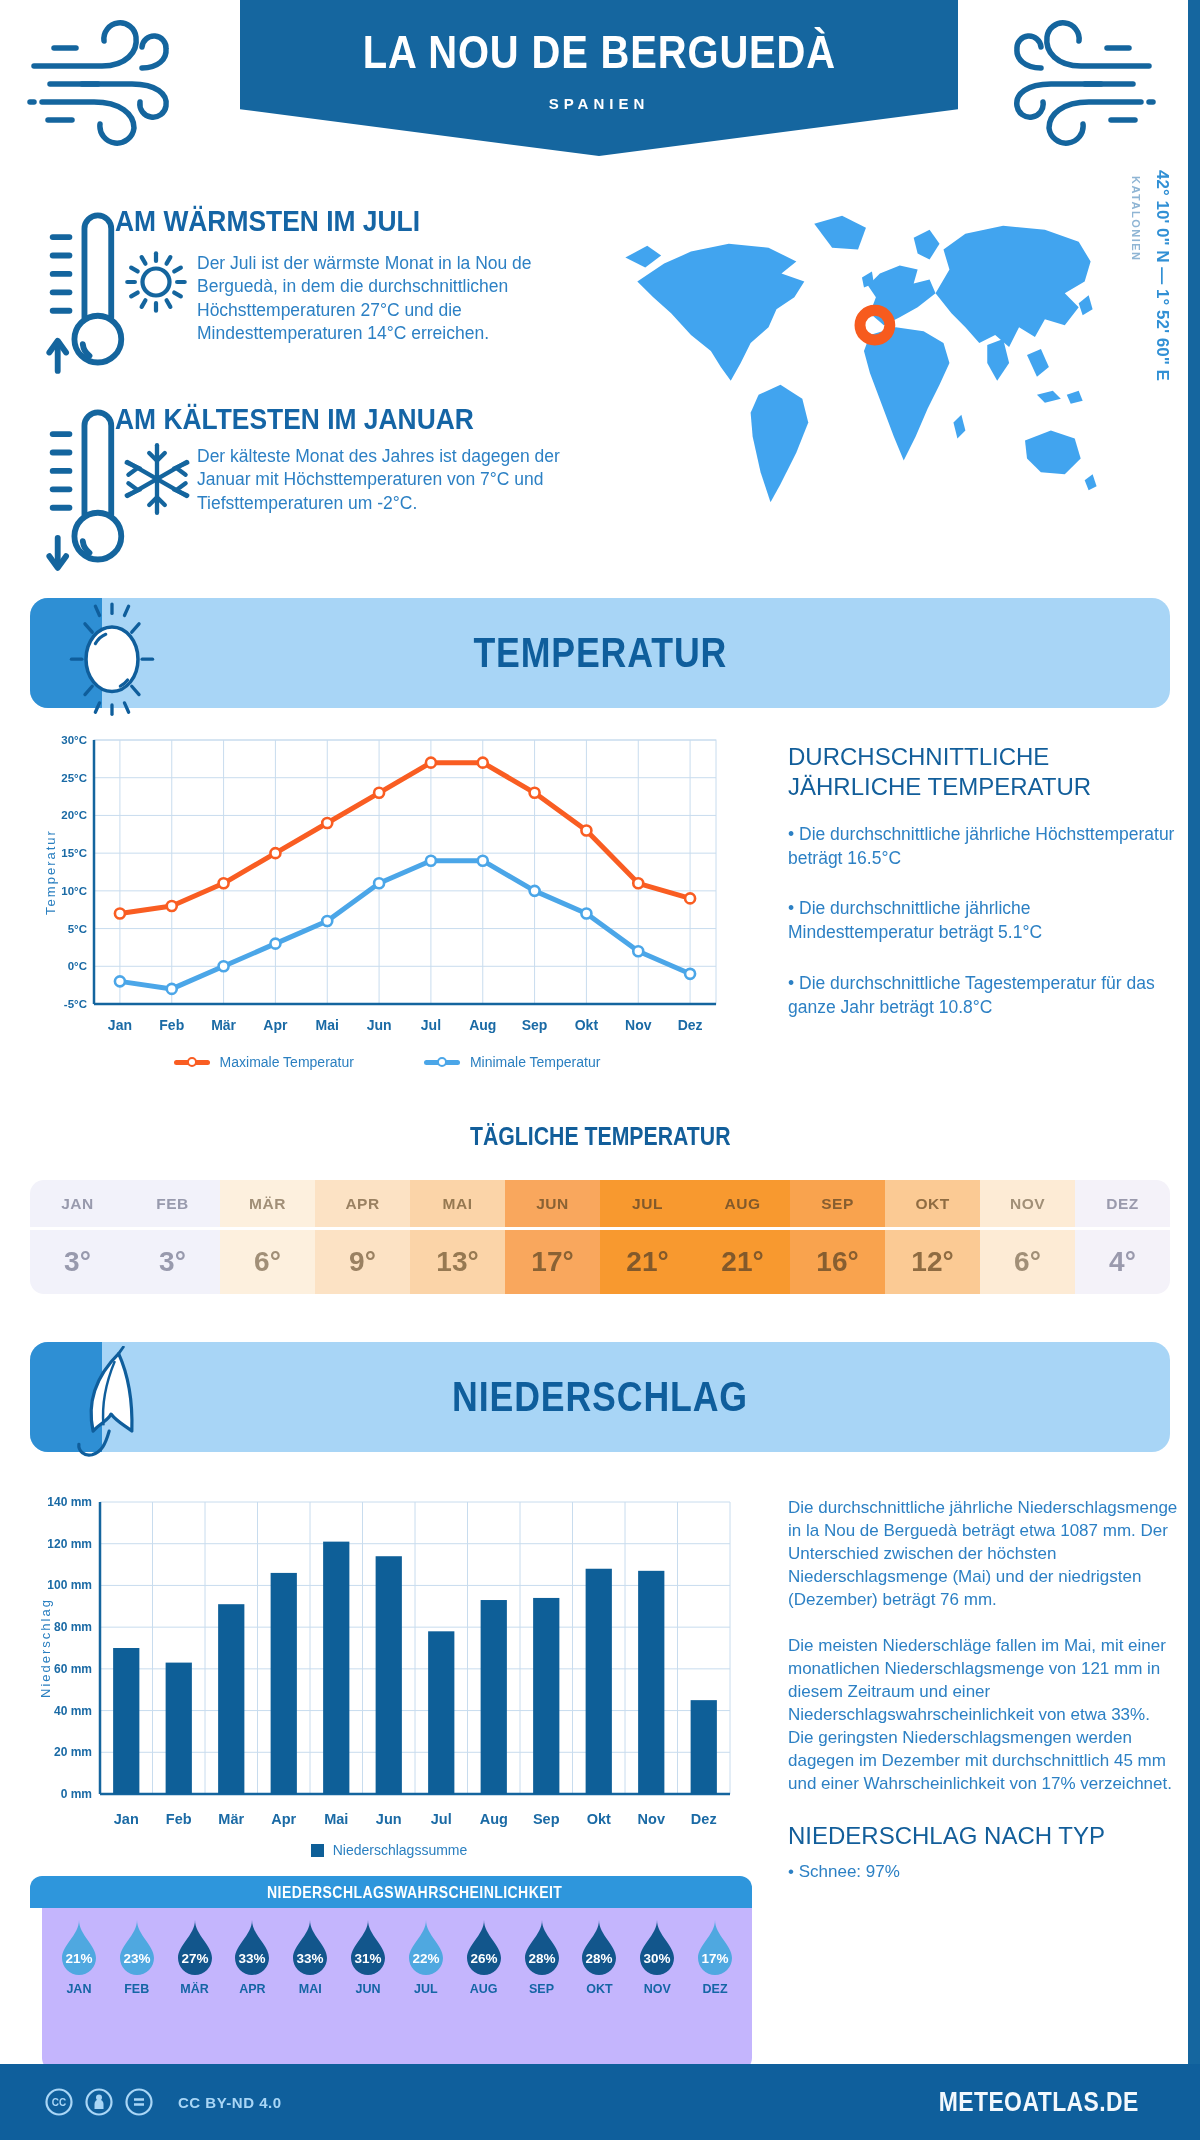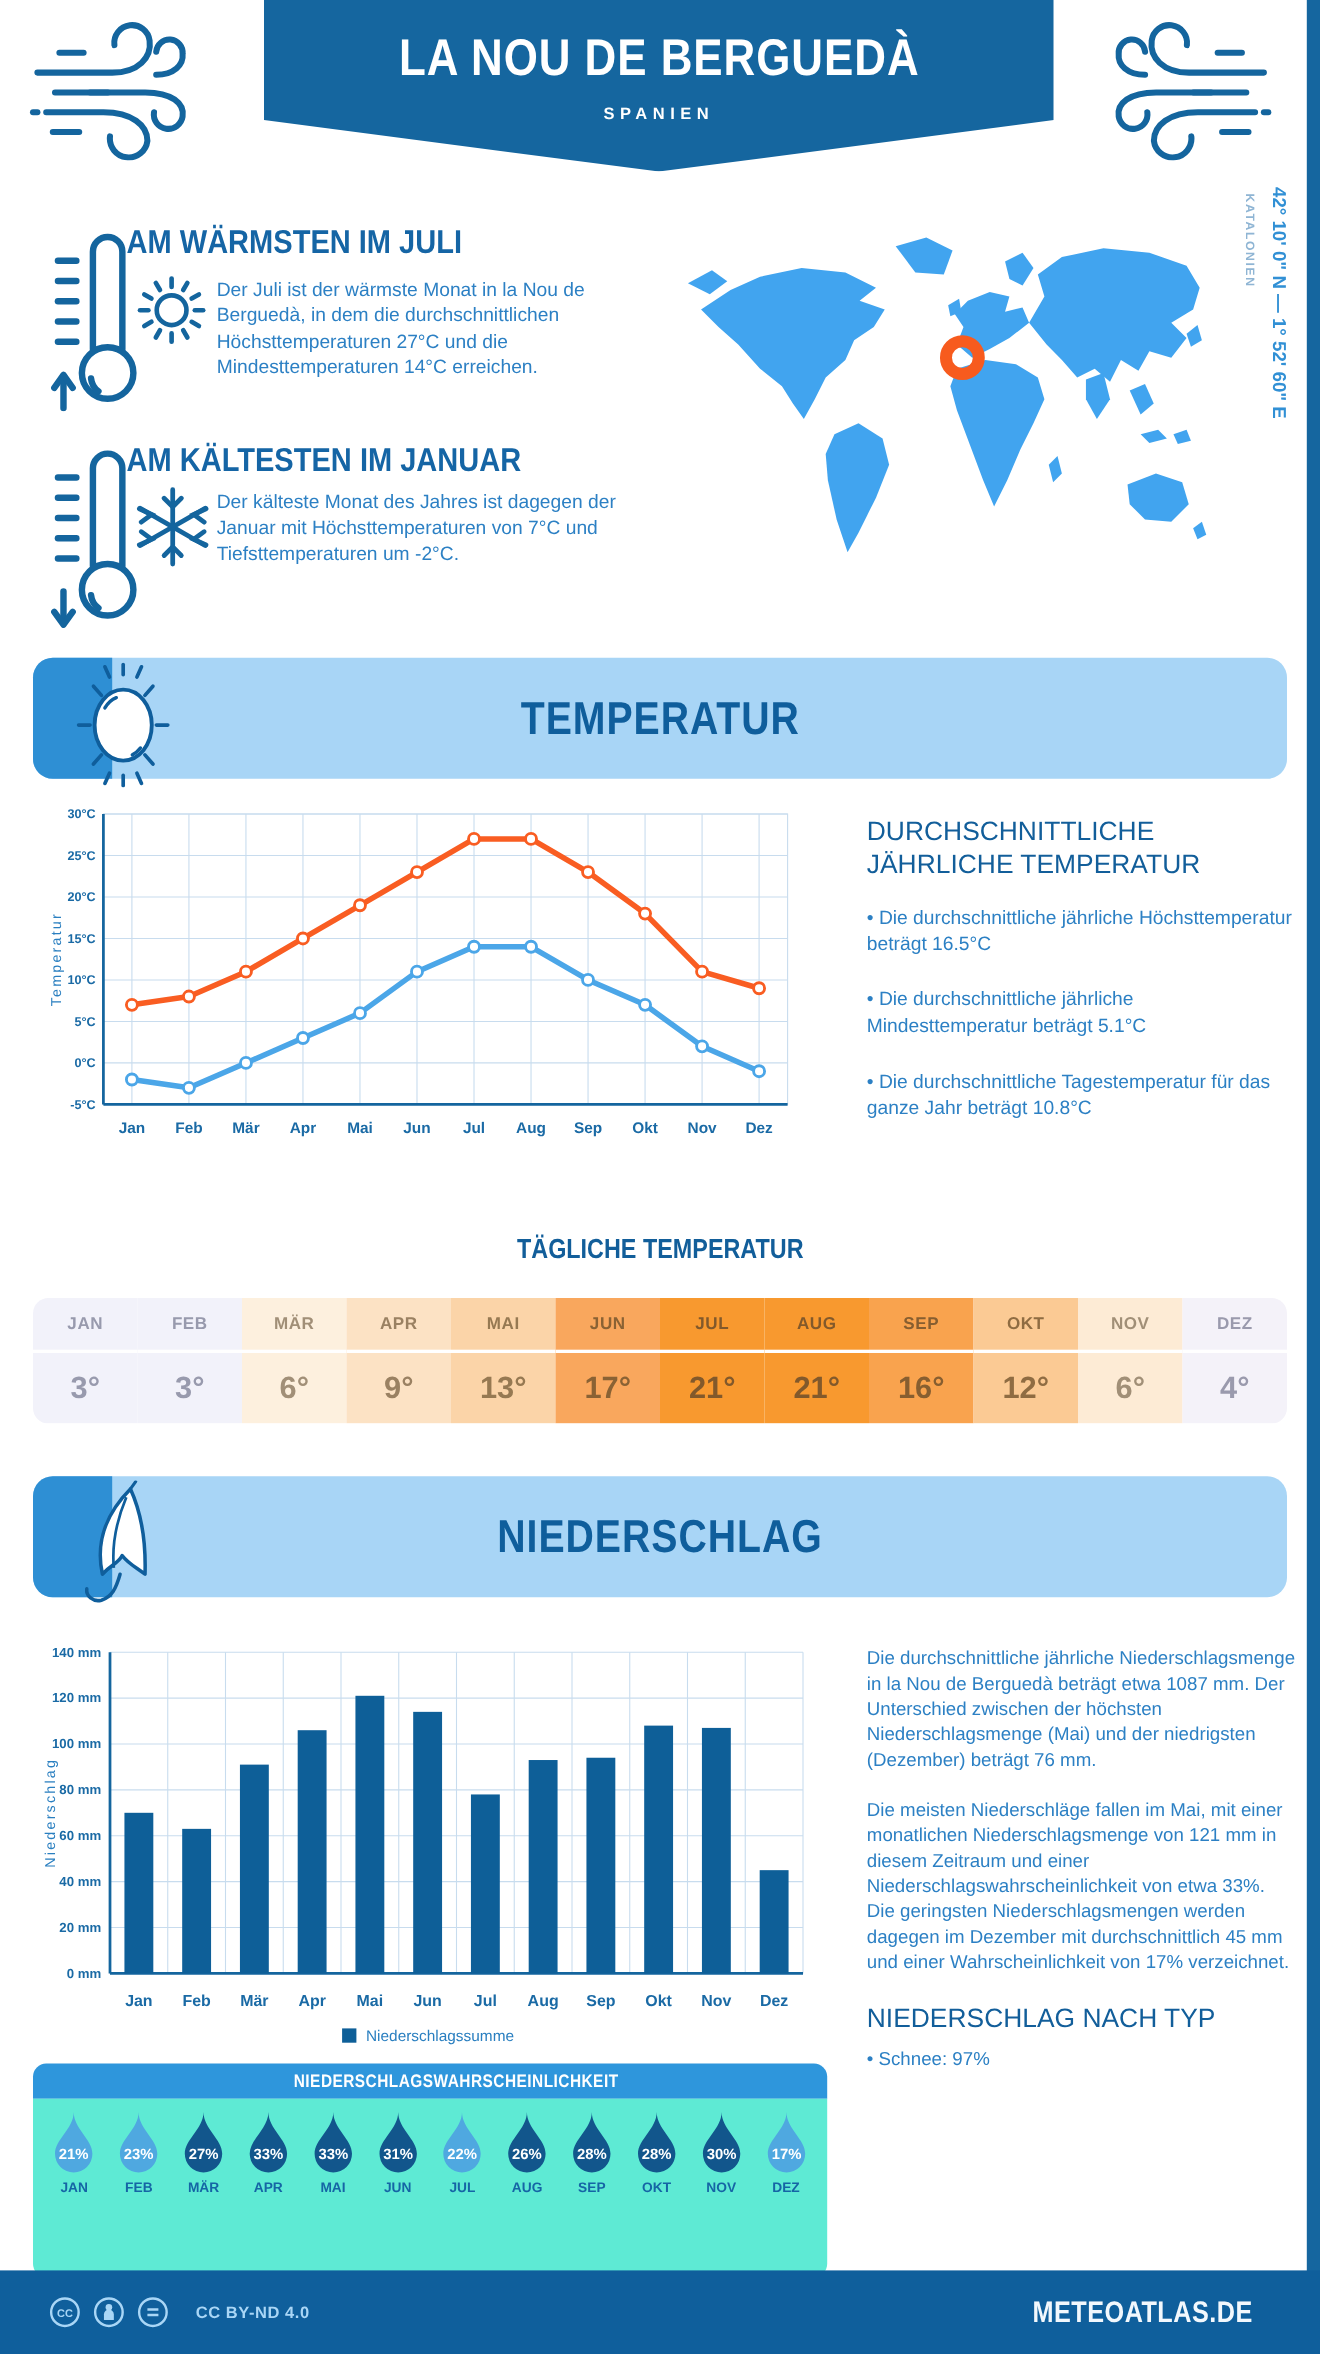--- a/index.html
+++ b/index.html
@@ -63,21 +63,21 @@
   .leg-item{display:flex;align-items:center;font-size:14px;color:#2A7FC0;}
   .leg-line{width:36px;height:5px;border-radius:3px;position:relative;margin-right:10px;}
   .leg-line i{position:absolute;left:50%;top:50%;transform:translate(-50%,-50%);width:6px;height:6px;
     border-radius:50%;background:#fff;border:2.5px solid;display:block;}
   .leg-sq{width:13px;height:13px;margin-right:9px;}
 
   
   .prob-panel{position:absolute;left:30px;top:1876px;width:722px;}
   .prob-head{height:32px;background:#2E96DC;border-radius:12px 12px 0 0;display:flex;align-items:center;justify-content:center;
     color:#fff;font-size:16.5px;font-weight:bold;letter-spacing:.5px;padding-left:48px;}
-  .prob-body{height:162px;background:#5eead4;border-radius:0 0 12px 12px;display:flex;padding:10px 8px 0 8px;box-sizing:border-box;}
+  .prob-body{height:162px;background:#c4b5fd;border-radius:0 0 12px 12px;display:flex;padding:10px 8px 0 8px;box-sizing:border-box;margin-left:12px;}
   .drop-col{flex:1;display:flex;flex-direction:column;align-items:center;}
   .drop-wrap{position:relative;width:44px;height:60px;}
   .drop-month{margin-top:4px;font-size:12.5px;font-weight:bold;color:#1565A5;}
 
   
   .footer{position:absolute;left:0;top:2064px;width:1200px;height:76px;background:#0F5F9C;
     display:flex;align-items:center;box-sizing:border-box;padding:0 44px;}
   .cc-group{display:flex;align-items:center;gap:10px;}
   .cc-label{margin-left:14px;color:#A9D6F6;font-size:15px;font-weight:bold;letter-spacing:.5px;}
   .footer-site{margin-left:auto;color:#F2F8FD;font-size:27px;font-weight:bold;letter-spacing:.5px;}
@@ -306,20 +306,34 @@
         <circle cx="285.25" cy="195.02857142857144" r="5" fill="#fff" stroke="#4BA6E8" stroke-width="2.6"></circle>
         <circle cx="337.0833333333333" cy="157.31428571428572" r="5" fill="#fff" stroke="#4BA6E8" stroke-width="2.6"></circle>
         <circle cx="388.9166666666667" cy="134.68571428571428" r="5" fill="#fff" stroke="#4BA6E8" stroke-width="2.6"></circle>
         <circle cx="440.75" cy="134.68571428571428" r="5" fill="#fff" stroke="#4BA6E8" stroke-width="2.6"></circle>
         <circle cx="492.5833333333333" cy="164.85714285714286" r="5" fill="#fff" stroke="#4BA6E8" stroke-width="2.6"></circle>
         <circle cx="544.4166666666667" cy="187.4857142857143" r="5" fill="#fff" stroke="#4BA6E8" stroke-width="2.6"></circle>
         <circle cx="596.25" cy="225.20000000000002" r="5" fill="#fff" stroke="#4BA6E8" stroke-width="2.6"></circle>
         <circle cx="648.0833333333334" cy="247.82857142857142" r="5" fill="#fff" stroke="#4BA6E8" stroke-width="2.6"></circle>
         <text x="13" y="146" fill="#2A7FC0" font-size="13" letter-spacing="2" text-anchor="middle" transform="rotate(-90 13 146)" font-family="Liberation Sans, sans-serif">Temperatur</text>
       </svg></div>
+  <div class="legend" id="legend-temp" style="left:42px;top:1054px;width:690px;">
+      <div class="leg-item">
+        <span class="leg-line" style="background: rgb(249, 93, 34);">
+          <i style="border-color: rgb(249, 93, 34);"></i>
+        </span>
+        <span>Maximale Temperatur</span>
+      </div>
+      <div class="leg-item">
+        <span class="leg-line" style="background: rgb(75, 166, 232);">
+          <i style="border-color: rgb(75, 166, 232);"></i>
+        </span>
+        <span>Minimale Temperatur</span>
+      </div>
+    </div>
 
   <div class="abs" style="left:788px;top:742px;width:392px;">
     <p class="side-title">DURCHSCHNITTLICHE JÄHRLICHE TEMPERATUR</p>
     <p class="side-bullet">• Die durchschnittliche jährliche Höchsttemperatur beträgt 16.5°C</p>
     <p class="side-bullet">• Die durchschnittliche jährliche Mindesttemperatur beträgt 5.1°C</p>
     <p class="side-bullet">• Die durchschnittliche Tagestemperatur für das ganze Jahr beträgt 10.8°C</p>
   </div>
 
   <div class="daily-title"><span class="cond">TÄGLICHE TEMPERATUR</span></div>
 

